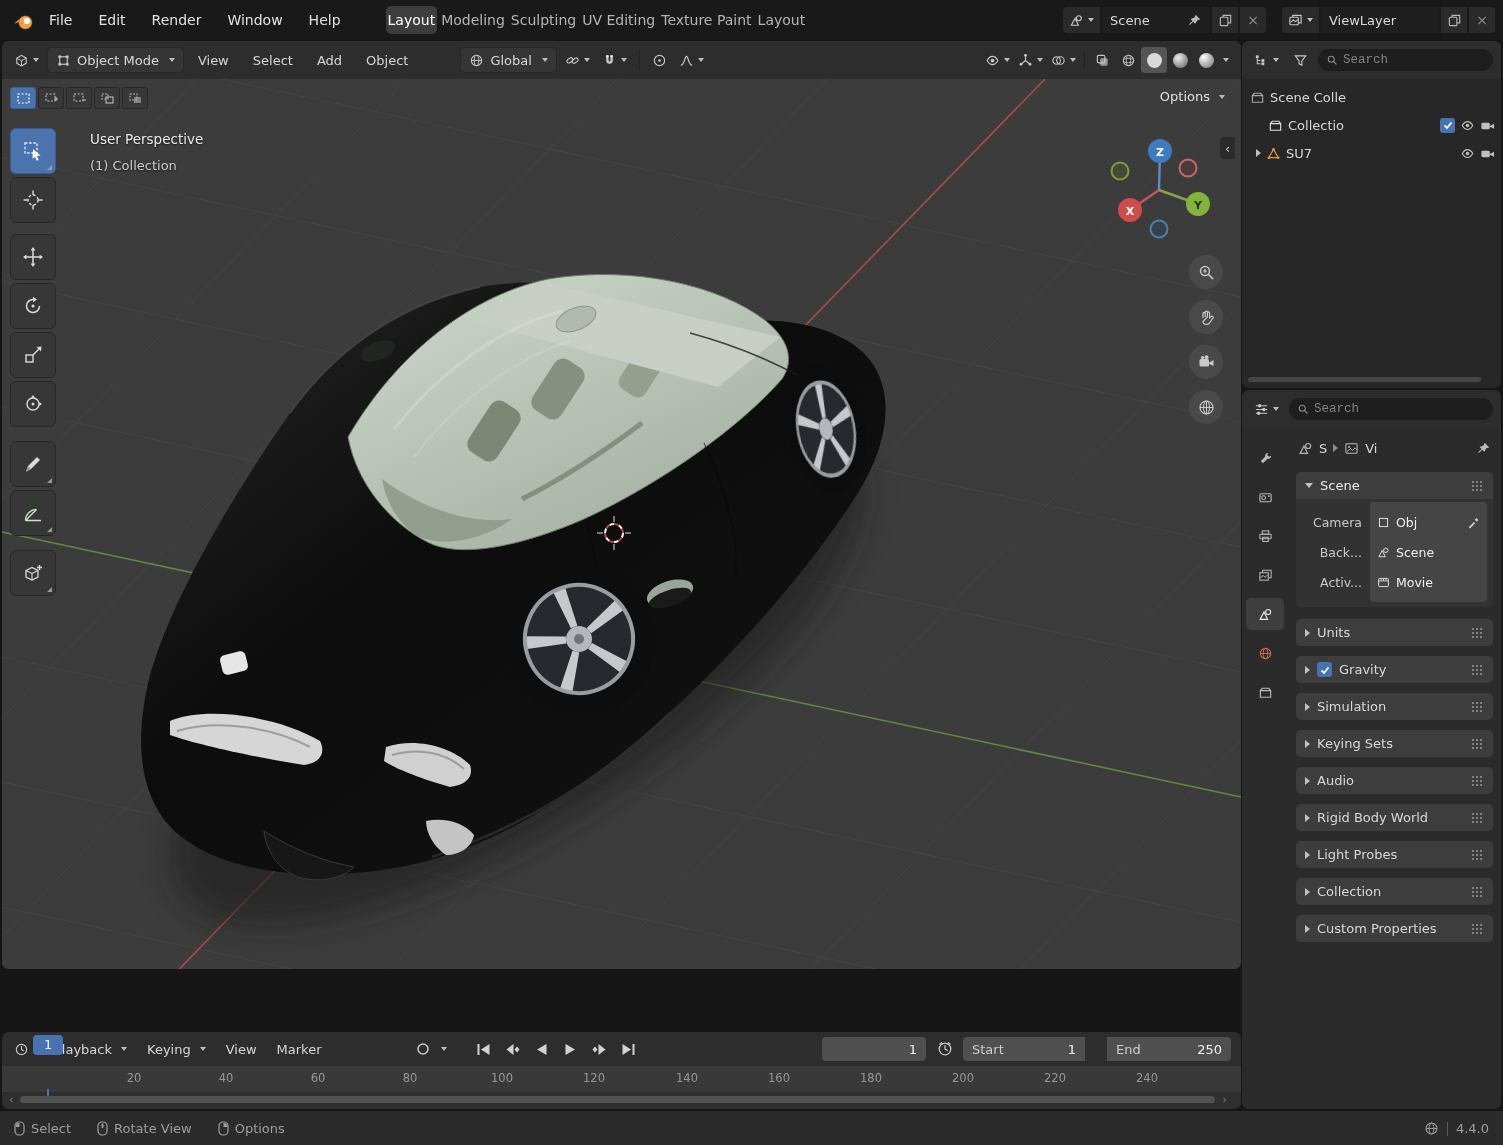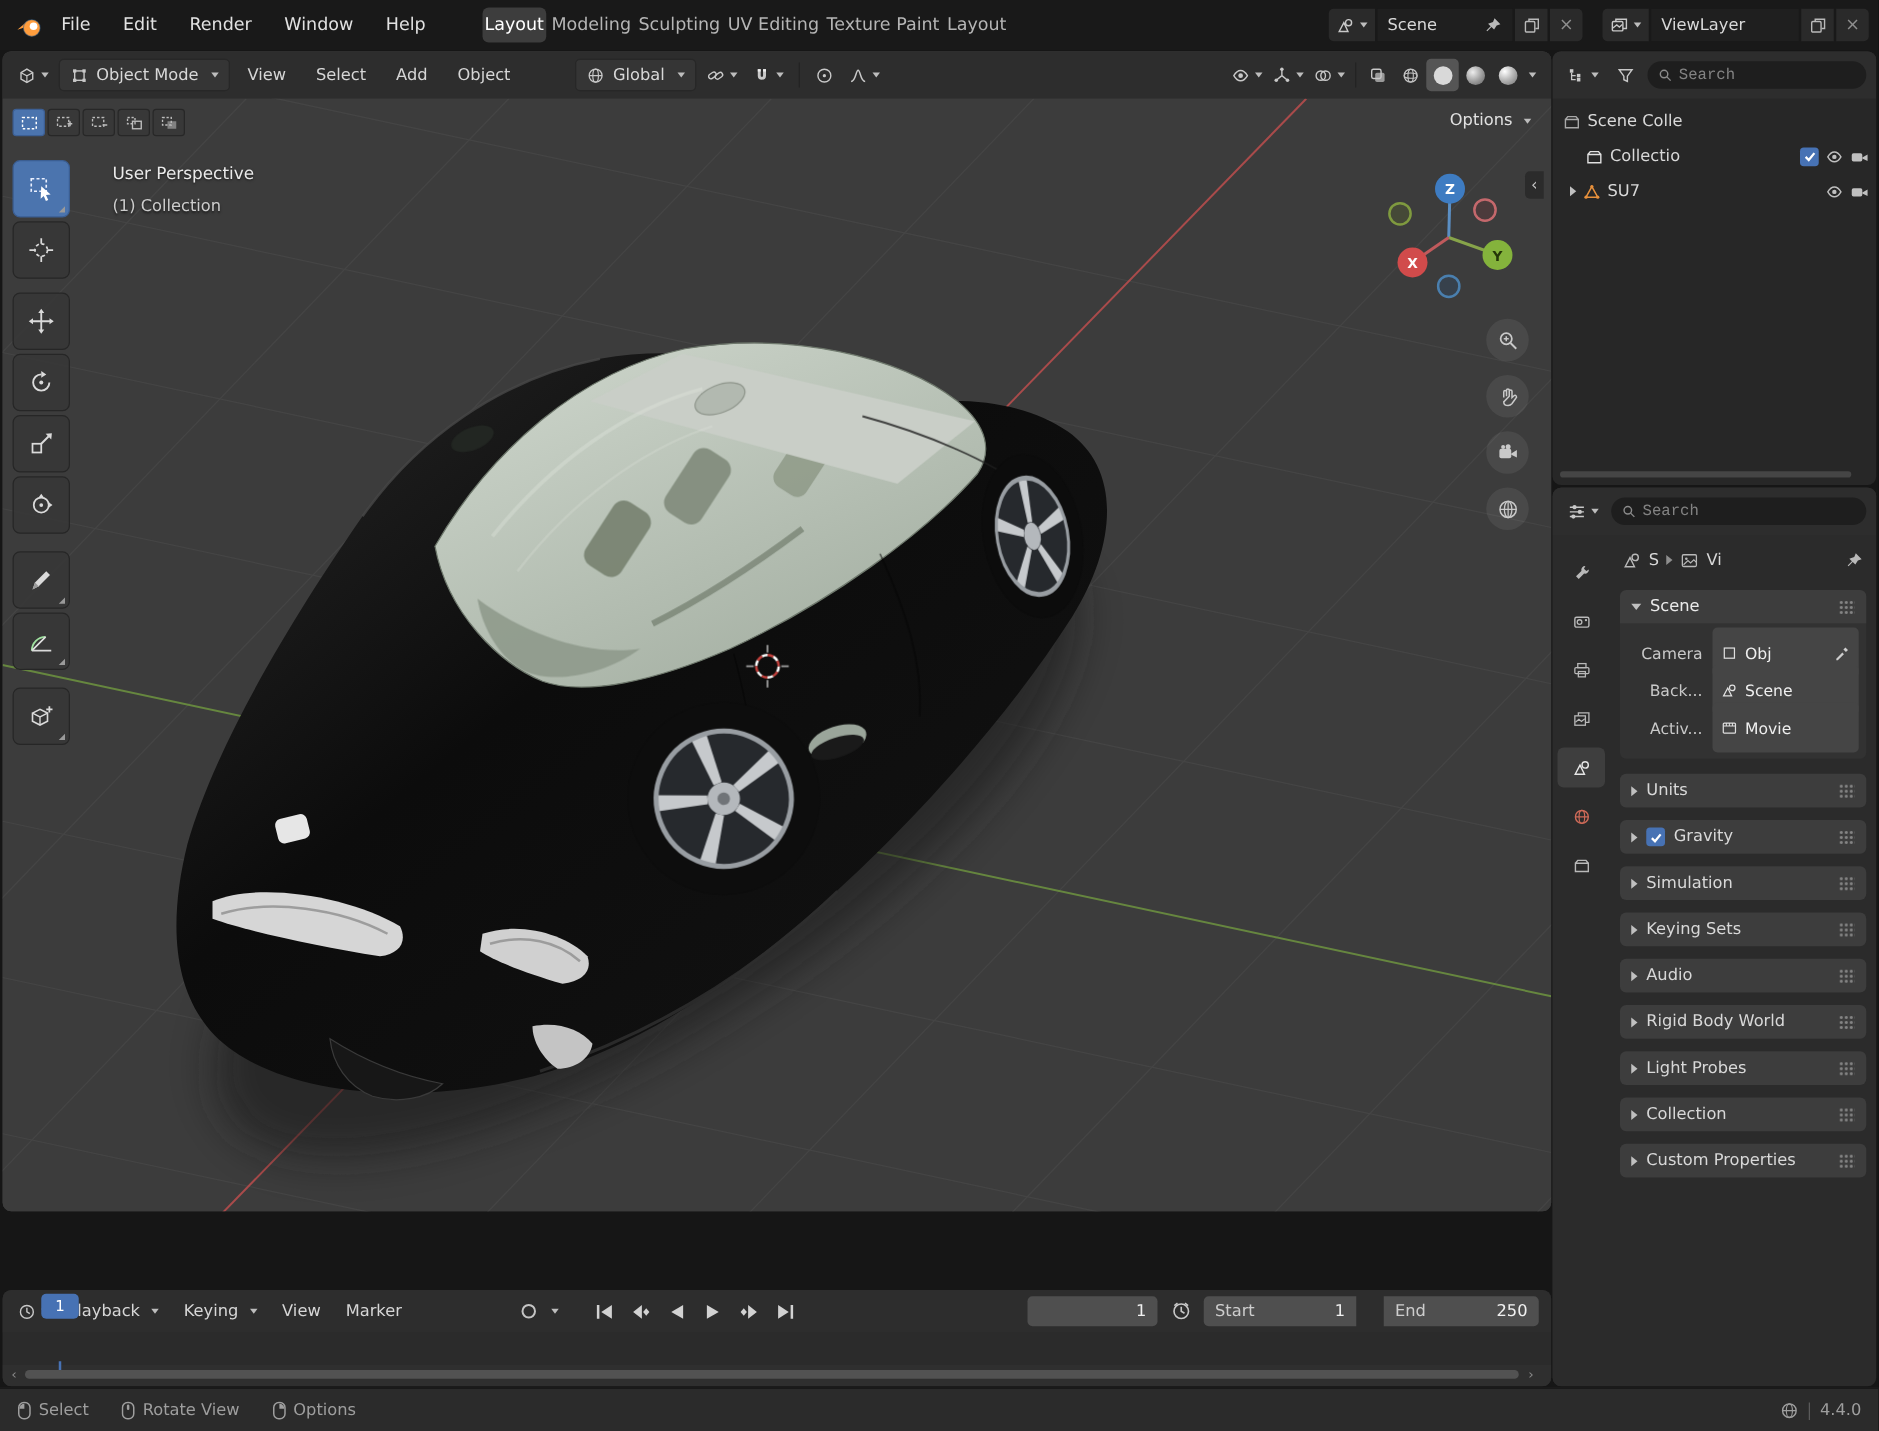--- a/index.html
+++ b/index.html
@@ -897,20 +897,34 @@
       <div class="nfield" style="width:122px;justify-content:space-between;border-radius:4px 0 0 4px">
         <span style="color:#cdcdcd">Start</span>
         <span style="color:#f1f1f1">1</span>
       </div>
       <div class="nfield" style="width:124px;justify-content:space-between;margin-left:20px;border-radius:0 4px 4px 0;margin-right:2px">
         <span style="color:#cdcdcd">End</span>
         <span style="color:#f1f1f1">250</span>
       </div>
     </div>
 
+    <div class="ruler">
+      <span class="tick" style="left:132px">20</span>
+      <span class="tick" style="left:224px">40</span>
+      <span class="tick" style="left:316px">60</span>
+      <span class="tick" style="left:408px">80</span>
+      <span class="tick" style="left:500px">100</span>
+      <span class="tick" style="left:592px">120</span>
+      <span class="tick" style="left:685px">140</span>
+      <span class="tick" style="left:777px">160</span>
+      <span class="tick" style="left:869px">180</span>
+      <span class="tick" style="left:961px">200</span>
+      <span class="tick" style="left:1053px">220</span>
+      <span class="tick" style="left:1145px">240</span>
+    </div>
     <div class="tl-track"></div>
     <div class="framebadge">1</div>
     <div class="frameline"></div>
     <span class="scr-arrow" style="left:7px">‹</span>
     <div class="tl-scroll"></div>
     <span class="scr-arrow" style="right:14px">›</span>
   </section>
 
   <footer id="statusbar">
     <div class="hint">

